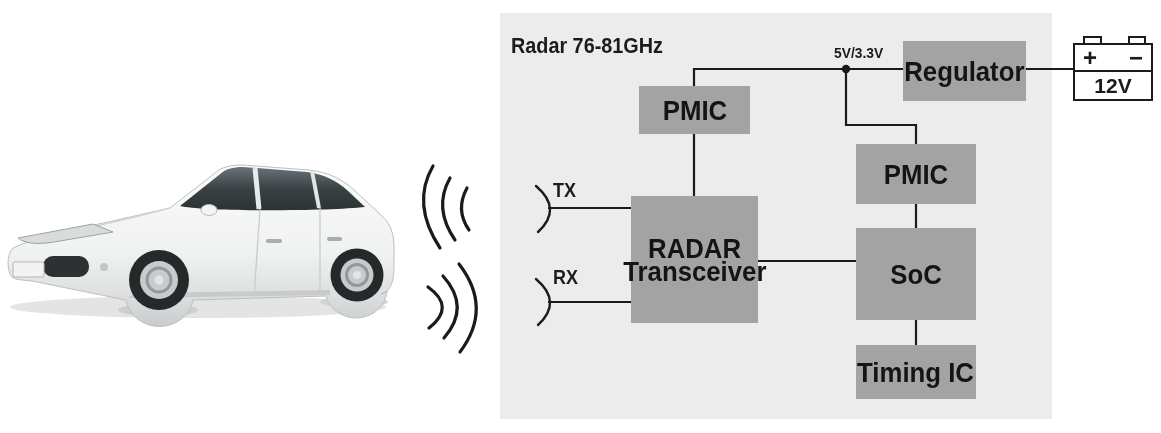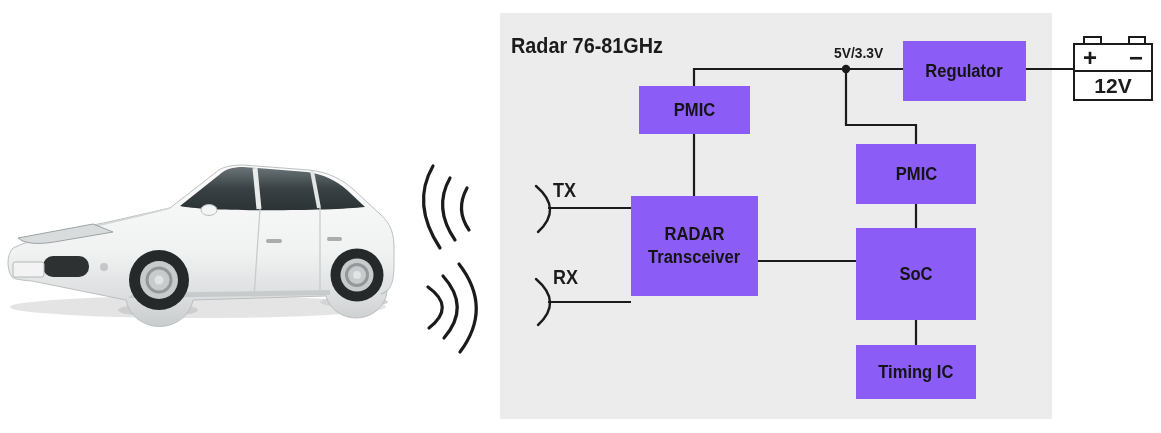--- a/index.html
+++ b/index.html
@@ -2,23 +2,23 @@
 <html><head>
 <meta charset="utf-8">
 <style>
   html,body{margin:0;padding:0;background:#ffffff;}
   #stage{position:relative;width:1161px;height:433px;background:#ffffff;overflow:hidden;
          font-family:"Liberation Sans",sans-serif;color:#1b1b1b;}
   .abs{position:absolute;}
   #panel{left:500px;top:13px;width:552px;height:406px;background:#edecec;}
   #overlay{left:0;top:0;width:1161px;height:433px;}
   #car-svg{left:0;top:150px;width:405px;height:195px;}
-  .block{position:absolute;background:#8b5cf6;display:flex;flex-direction:column;
+  .block{position:absolute;background:#a3a3a3;display:flex;flex-direction:column;
          align-items:center;justify-content:center;text-align:center;
-         font-weight:bold;font-size:18px;color:#141414;line-height:23px;}
+         font-weight:bold;font-size:28px;color:#141414;line-height:23px;}
   .cond{display:inline-block;transform:scaleX(0.92);white-space:nowrap;}
   .lbl{position:absolute;font-weight:bold;color:#1b1b1b;}
   #title{left:511px;top:33px;font-size:22px;transform-origin:left center;transform:scaleX(0.9);}
   #rail-label{left:834px;top:44px;font-size:15px;transform-origin:left center;transform:scaleX(0.92);}
   #tx-label{left:553px;top:179px;font-size:20px;transform-origin:left center;transform:scaleX(0.9);}
   #rx-label{left:553px;top:266px;font-size:20px;transform-origin:left center;transform:scaleX(0.9);}
   
   #battery{left:1073px;top:36px;width:82px;height:66px;}
   .term{position:absolute;top:0;height:10px;background:#fff;border:2.5px solid #1b1b1b;
         border-bottom:none;box-sizing:border-box;}
@@ -131,21 +131,21 @@
   <div class="lbl" id="title">Radar 76-81GHz</div>
 
   <div class="lbl" id="rail-label">5V/3.3V</div>
   <div class="lbl" id="tx-label">TX</div>
   <div class="lbl" id="rx-label">RX</div>
 
   <div class="block" style="left:639px;top:86px;width:111px;height:48px;">
     <span class="cond">PMIC</span>
   </div>
 
-  <div class="block" style="left:631px;top:196px;width:127px;height:100px;">
+  <div class="block" style="left:631px;top:196px;width:127px;height:127px;">
     <span class="cond">RADAR</span>
     <span class="cond">Transceiver</span>
   </div>
 
   <div class="block" style="left:903px;top:41px;width:123px;height:60px;">
     <span class="cond">Regulator</span>
   </div>
 
   <div class="block" style="left:856px;top:144px;width:120px;height:60px;">
     <span class="cond">PMIC</span>

